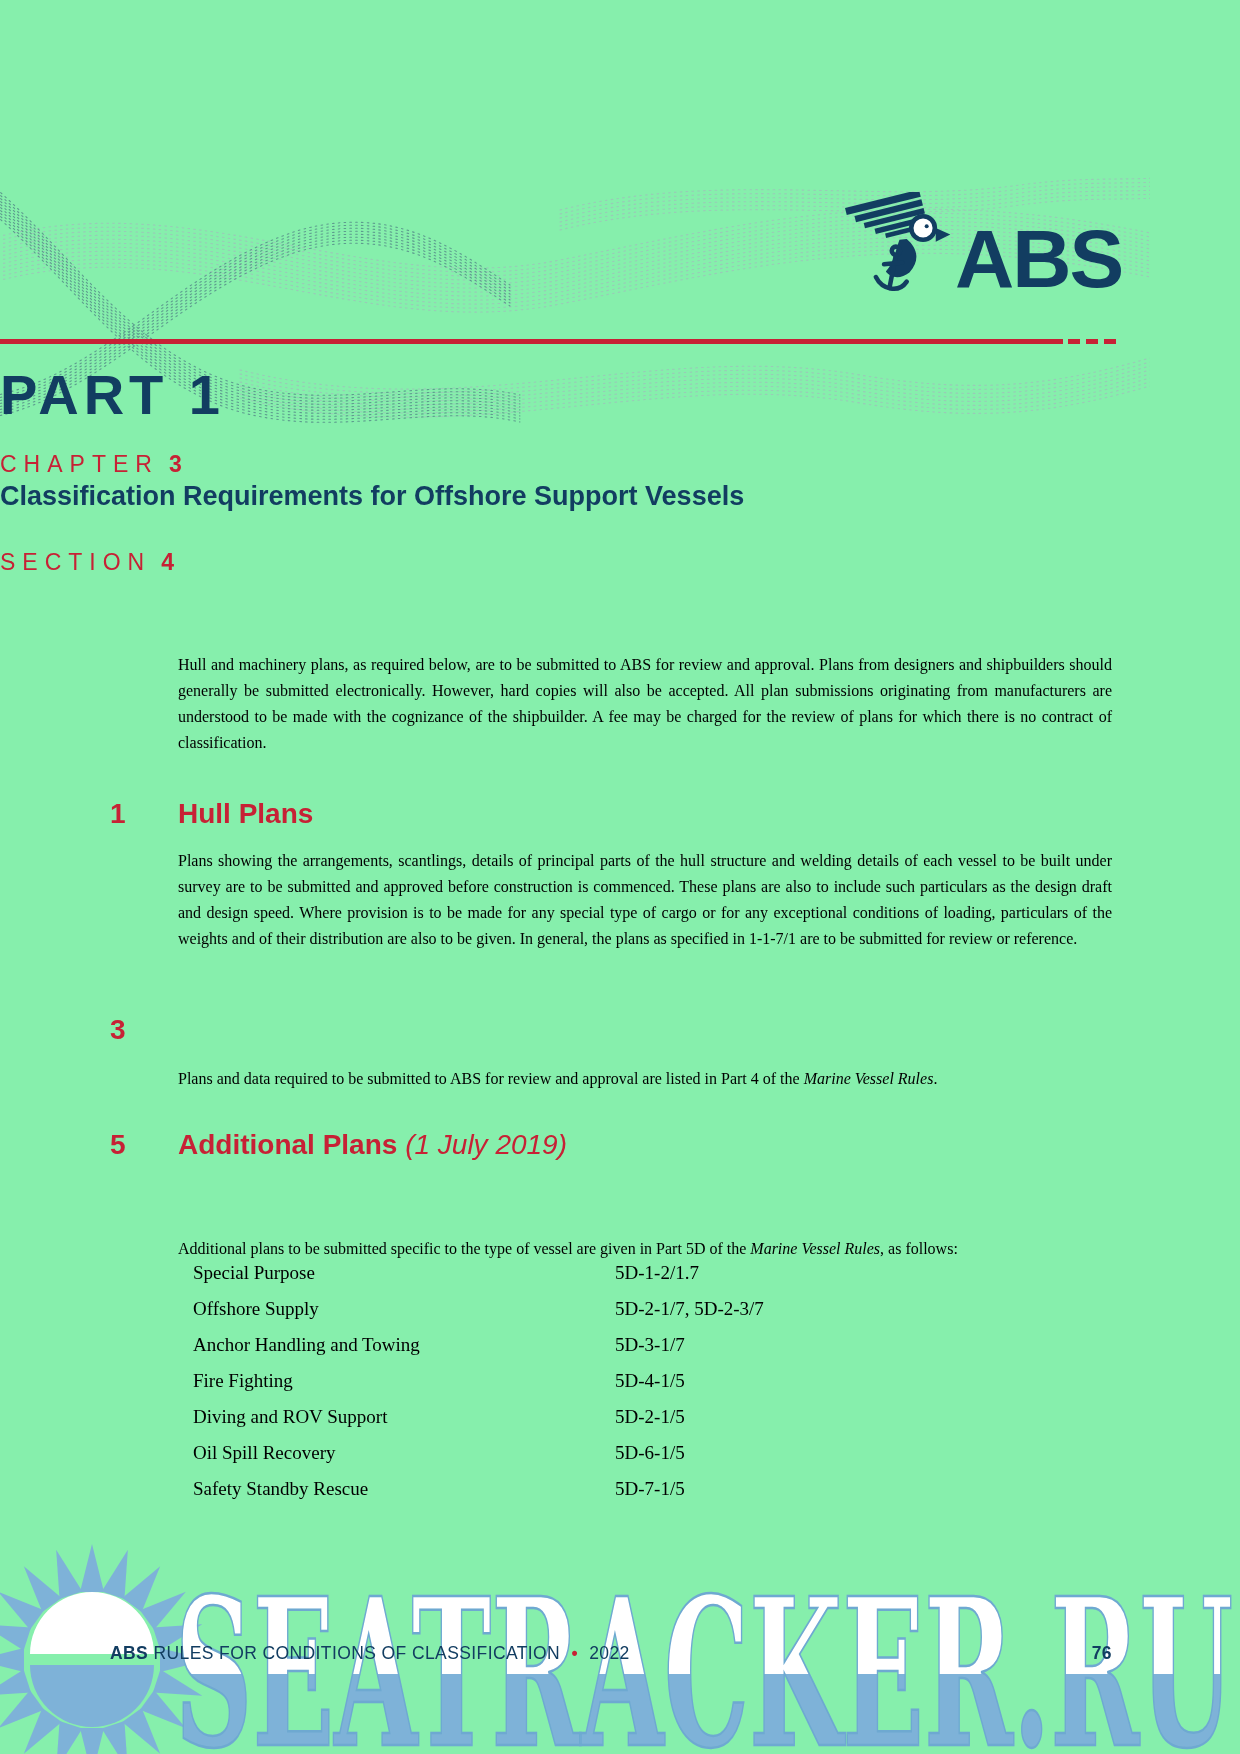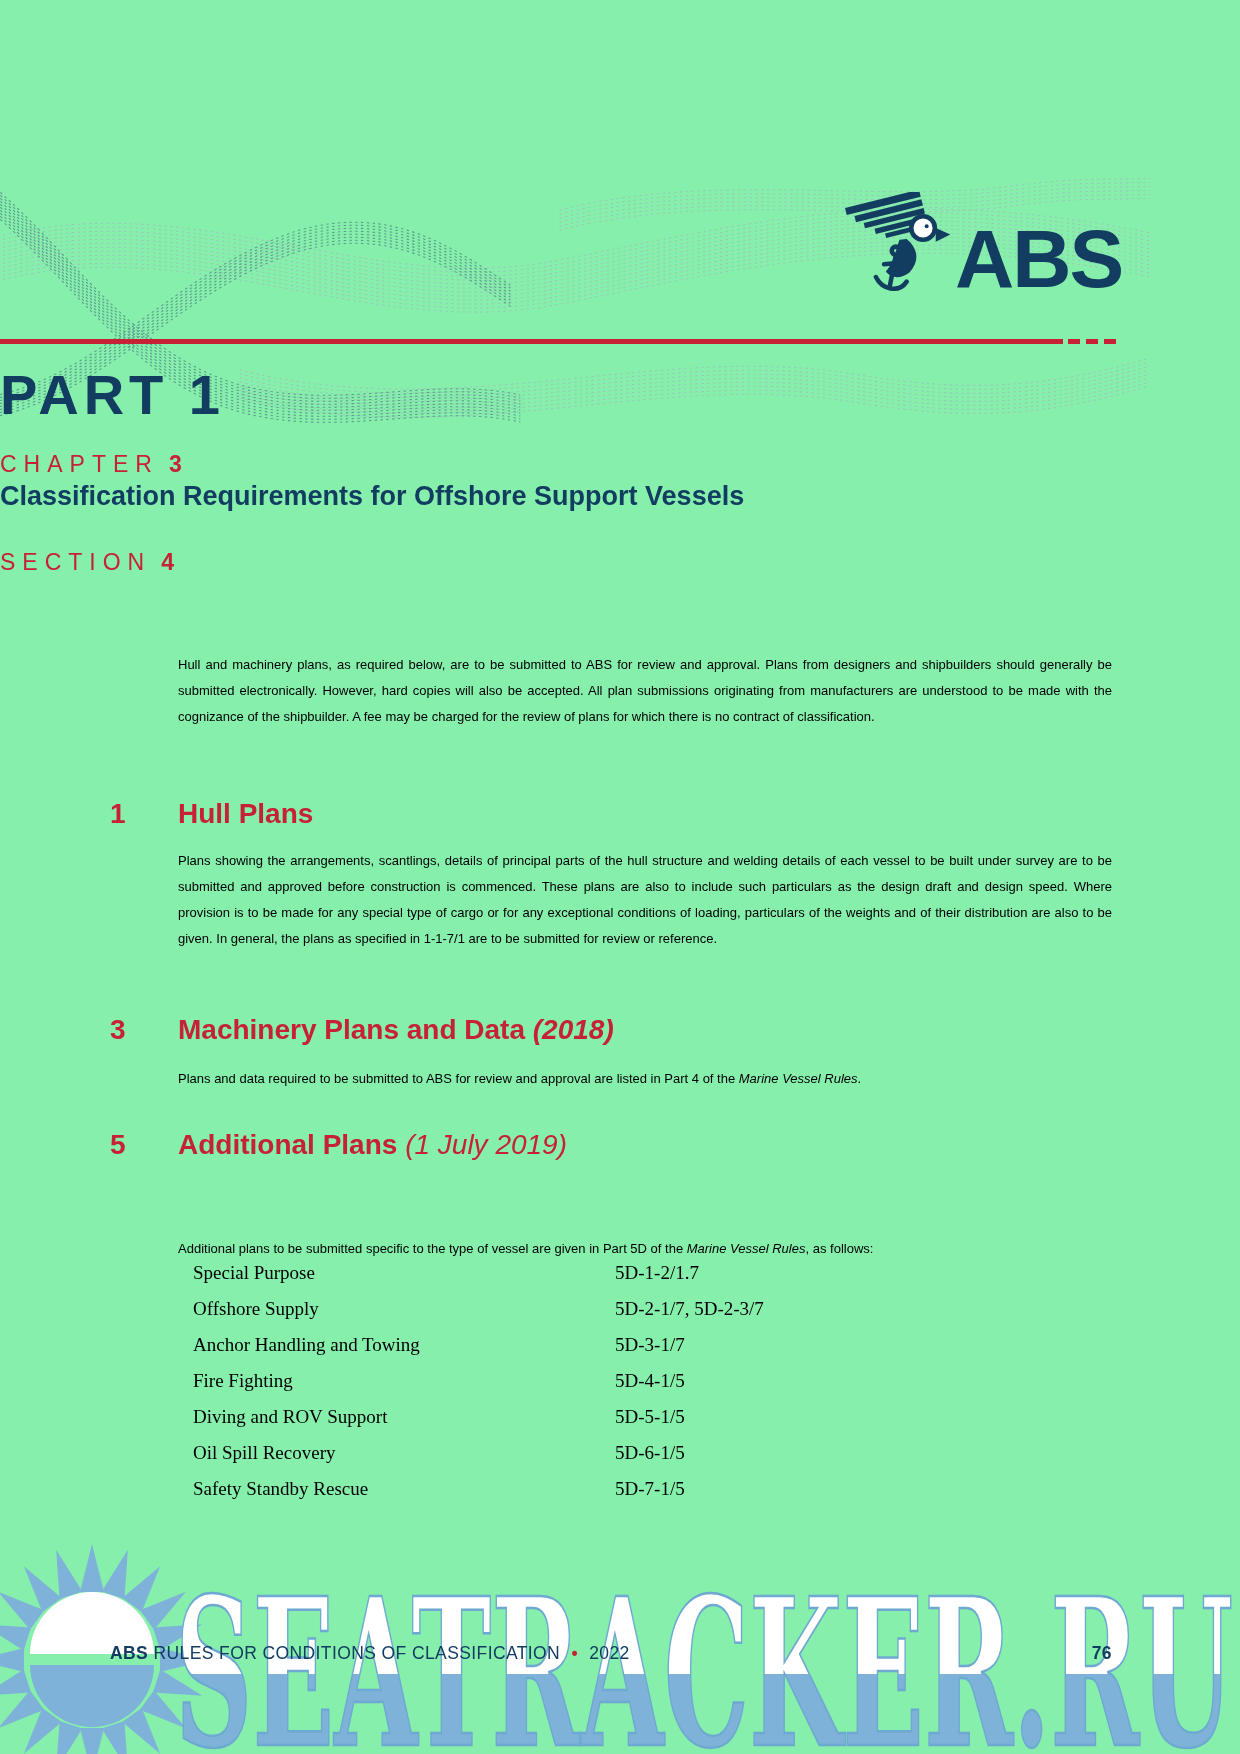--- a/index.html
+++ b/index.html
@@ -18,22 +18,22 @@
   
   .rgt{position:absolute;left:0;width:1112px;z-index:2;}
   .part-title{top:362px;font-size:56px;font-weight:bold;color:#123d61;letter-spacing:5px;}
   .eyebrow{font-size:23px;color:#c72135;letter-spacing:7px;}
   .eyebrow .num{font-weight:bold;margin-left:10px;letter-spacing:0;}
   .chapter-line{top:451px;}
   .chapter-title{top:481px;font-size:27px;font-weight:bold;color:#123d61;}
   .section-line{top:549px;}
   .section-title{top:580px;font-size:27px;font-weight:bold;color:#123d61;}
   
-  .bodytext{position:absolute;left:178px;width:934px;font-family:Liberation Sans, sans-serif;
-            font-size:13px;line-height:26px;color:#000;text-align:justify;z-index:2;margin:0;}
+  .bodytext{position:absolute;left:178px;width:934px;font-family:Liberation Serif, serif;
+            font-size:16px;line-height:26px;color:#000;text-align:justify;z-index:2;margin:0;}
   .intro{top:652px;}
   .sec-num{position:absolute;left:110px;font-size:28px;font-weight:bold;color:#c72135;z-index:2;}
   .sec-head{position:absolute;left:178px;font-size:28px;font-weight:bold;color:#c72135;z-index:2;}
   .sec-head .note-bold{font-style:italic;}
   .sec-head .note-light{font-style:italic;font-weight:normal;}
   .s1-head{top:798px;} .s1-body{top:848px;}
   .s3-head{top:1014px;} .s3-body{top:1066px;}
   .s5-head{top:1129px;} .s5-body{top:1236px;}
   .em{font-style:italic;}
   
@@ -158,24 +158,20 @@
 
   <p class="bodytext intro">Hull and machinery plans, as required below, are to be submitted to ABS for review and approval. Plans from designers and shipbuilders should generally be submitted electronically. However, hard copies will also be accepted. All plan submissions originating from manufacturers are understood to be made with the cognizance of the shipbuilder. A fee may be charged for the review of plans for which there is no contract of classification.</p>
 
   <div class="sec-num s1-head">1</div>
   <div class="sec-head s1-head">
     <span>Hull Plans</span>
   </div>
   <p class="bodytext s1-body"><span>Plans showing the arrangements, scantlings, details of principal parts of the hull structure and welding details of each vessel to be built under survey are to be submitted and approved before construction is commenced. These plans are also to include such particulars as the design draft and design speed. Where provision is to be made for any special type of cargo or for any exceptional conditions of loading, particulars of the weights and of their distribution are also to be given. In general, the plans as specified in 1-1-7/1 are to be submitted for review or reference.</span><span class="em"></span><span></span></p>
 
   <div class="sec-num s3-head">3</div>
-  <div class="sec-head s3-head">
-    <span>Machinery Plans and Data</span>
-    <span class="note-bold">(2018)</span>
-  </div>
   <p class="bodytext s3-body"><span>Plans and data required to be submitted to ABS for review and approval are listed in Part 4 of the </span><span class="em">Marine Vessel Rules</span><span>.</span></p>
 
   <div class="sec-num s5-head">5</div>
   <div class="sec-head s5-head">
     <span>Additional Plans</span>
     <span class="note-light">(1 July 2019)</span>
   </div>
   <p class="bodytext s5-body"><span>Additional plans to be submitted specific to the type of vessel are given in Part 5D of the </span><span class="em">Marine Vessel Rules</span><span>, as follows:</span></p>
 
   <div class="plans">
@@ -190,21 +186,21 @@
     <div class="plan-row">
       <span>Anchor Handling and Towing</span>
       <span class="plan-ref">5D-3-1/7</span>
     </div>
     <div class="plan-row">
       <span>Fire Fighting</span>
       <span class="plan-ref">5D-4-1/5</span>
     </div>
     <div class="plan-row">
       <span>Diving and ROV Support</span>
-      <span class="plan-ref">5D-5-1/5</span>
+      <span class="plan-ref">5D-2-1/5</span>
     </div>
     <div class="plan-row">
       <span>Oil Spill Recovery</span>
       <span class="plan-ref">5D-6-1/5</span>
     </div>
     <div class="plan-row">
       <span>Safety Standby Rescue</span>
       <span class="plan-ref">5D-7-1/5</span>
     </div>
   </div>

